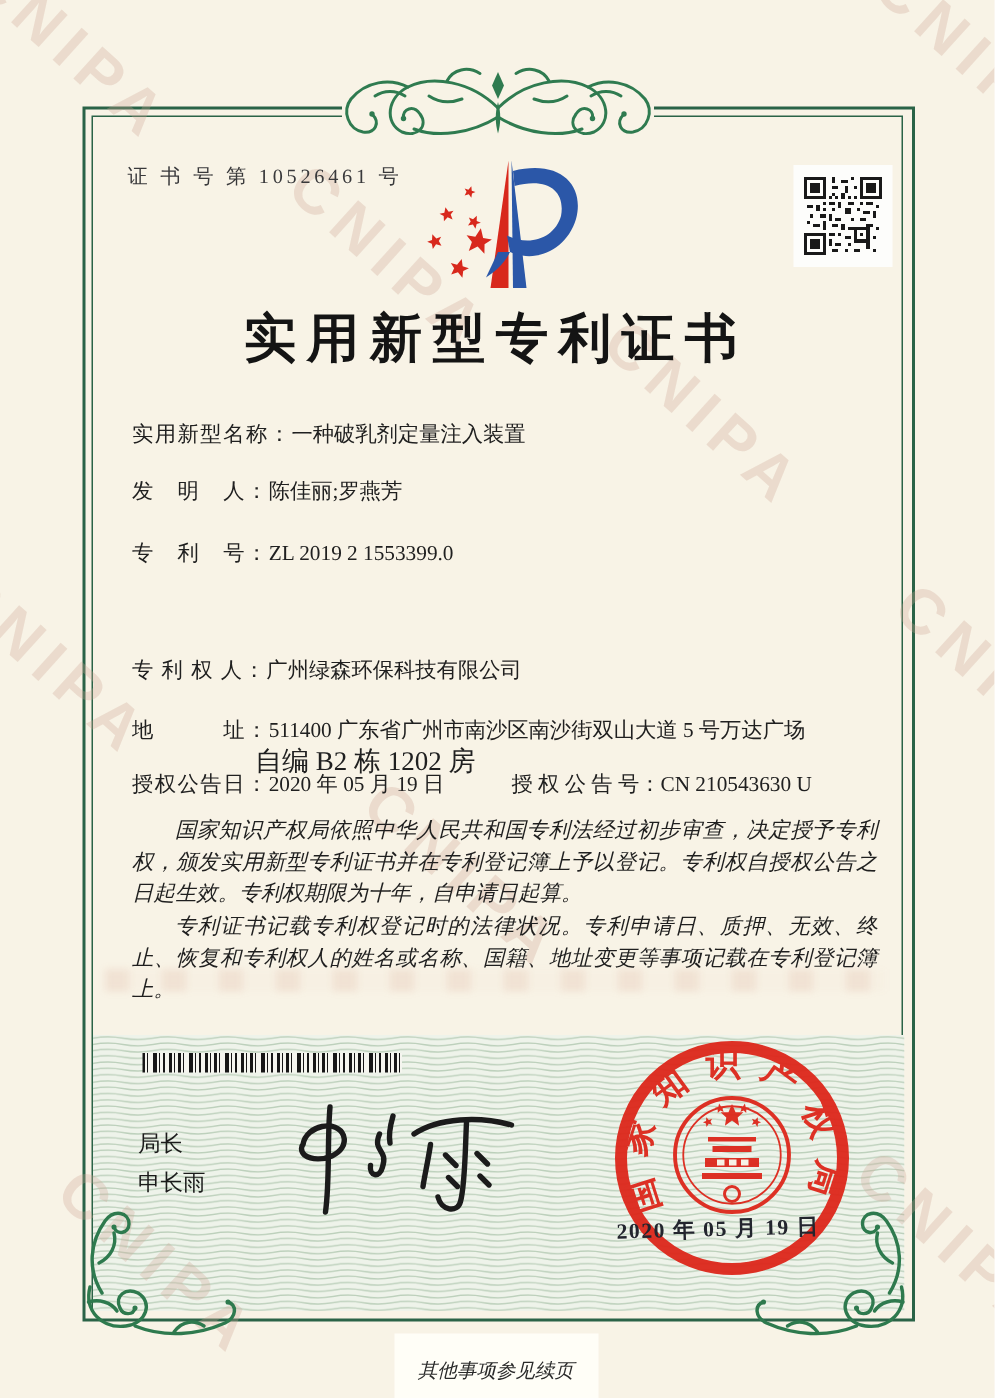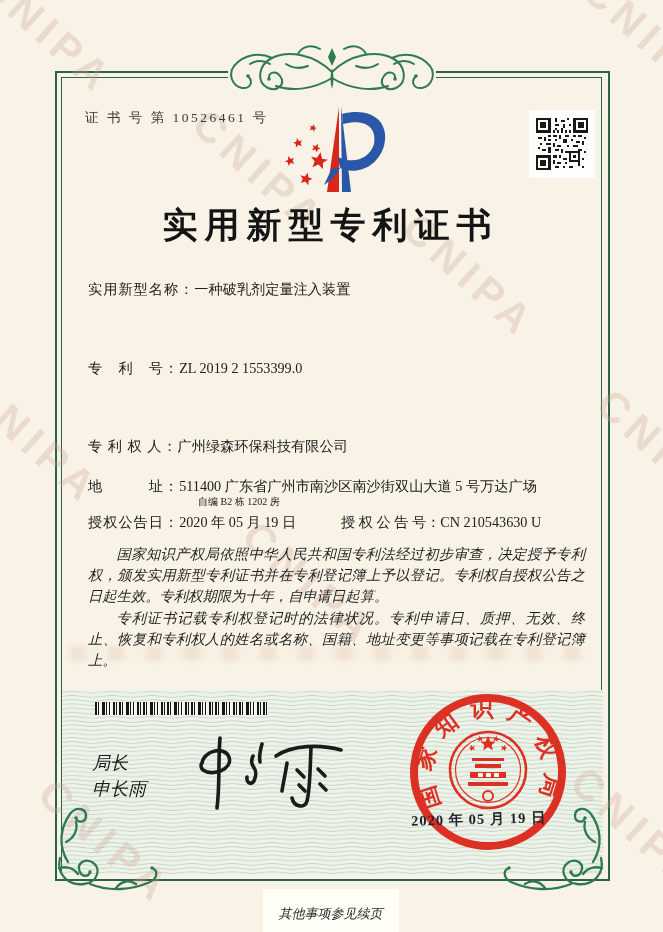--- a/index.html
+++ b/index.html
@@ -26,35 +26,35 @@
   
   .certno{position:absolute;left:85px;top:109px;font-size:13.5px;letter-spacing:2.5px;color:#39393b;z-index:5;}
   .logo{position:absolute;left:280px;top:104px;z-index:5;}
   .qrbox{position:absolute;left:529px;top:110px;width:66px;height:68px;background:#fdfdfb;z-index:5;
       display:flex;align-items:center;justify-content:center;}
   .title{position:absolute;left:55px;top:202px;width:551px;text-align:center;
       font-size:35px;font-weight:bold;letter-spacing:7px;color:#141414;z-index:5;}
   
   .field{position:absolute;left:88px;font-size:14.2px;color:#202020;white-space:nowrap;z-index:5;}
   .field .lbl{letter-spacing:1px;}
-  .addr2{position:absolute;left:198px;font-size:10px;color:#202020;z-index:5;}
+  .addr2{position:absolute;left:170px;font-size:18px;color:#202020;z-index:5;}
   .grantno{position:absolute;left:341px;font-size:14.2px;color:#202020;white-space:nowrap;z-index:5;}
   
   .paras{position:absolute;left:88px;top:544px;width:497px;z-index:5;
       font-size:14.3px;line-height:21.2px;font-style:italic;color:#1f1f1f;text-align:justify;}
   .paras p{margin:0;text-indent:2em;font-family:Liberation Serif, serif;}
   .smudge{position:absolute;left:70px;top:646px;width:520px;height:15px;z-index:2;filter:blur(2.5px);
       background:repeating-linear-gradient(90deg,rgba(196,110,84,0.12) 0 16px,rgba(196,110,84,0.02) 16px 38px);}
   
   .barcode{position:absolute;left:95px;top:702px;width:173px;height:13px;z-index:5;
       background:repeating-linear-gradient(90deg,#161616 0 2px,#f5f5ef 2px 3px,#161616 3px 4px,#f5f5ef 4px 7px,
       #161616 7px 10px,#f5f5ef 10px 11px,#161616 11px 12px,#f5f5ef 12px 14px,#161616 14px 15px,#f5f5ef 15px 18px,
       #161616 18px 20px,#f5f5ef 20px 21px,#161616 21px 22px,#f5f5ef 22px 24px);}
   .director{position:absolute;left:92px;top:750px;z-index:5;
-      font-family:"Liberation Sans","DejaVu Sans",sans-serif;font-size:18px;line-height:26px;color:#1b1b1b;font-style:italic;}
+      font-family:"Liberation Sans","DejaVu Sans",sans-serif;font-size:15px;line-height:26px;color:#1b1b1b;}
   .signature{position:absolute;left:190px;top:732px;z-index:6;}
   .seal{position:absolute;left:398px;top:682px;z-index:5;opacity:0.94;}
   .sealdate{position:absolute;left:411px;top:810px;z-index:7;font-size:14.5px;font-weight:bold;
       letter-spacing:1px;color:#23252e;transform:rotate(-1.5deg);white-space:nowrap;}
   .pagenum{position:absolute;left:55px;top:855px;width:525px;text-align:center;font-size:12.5px;color:#2c2c2c;z-index:5;}
   .footnote{position:absolute;left:55px;top:889px;width:551px;text-align:center;z-index:5;}
   .footnote span{display:inline-block;background:#fffef7;padding:16px 16px;font-size:13px;color:#2a2a2a;font-style:italic;}
 </style>
 </head>
 <body>
@@ -181,20 +181,23 @@
       </g>
       <rect x="17" y="17" width="3" height="3" fill="#fdfdfb"></rect>
       <rect x="18" y="18" width="1" height="1" fill="#191919"></rect>
     </svg>
   </div>
 
   <div class="title">实用新型专利证书</div>
 
   <div class="field" style="top:280px">
     <span class="lbl">实用新型名称：</span><span class="val">一种破乳剂定量注入装置</span>
+  </div>
+  <div class="field" style="top:318px">
+    <span class="lbl">发　明　人：</span><span class="val">陈佳丽;罗燕芳</span>
   </div>
   <div class="field" style="top:359px">
     <span class="lbl">专　利　号：</span><span class="val">ZL 2019 2 1553399.0</span>
   </div>
   <div class="field" style="top:437px">
     <span class="lbl">专 利 权 人：</span><span class="val">广州绿森环保科技有限公司</span>
   </div>
   <div class="field" style="top:477px">
     <span class="lbl">地　　　址：</span><span class="val">511400 广东省广州市南沙区南沙街双山大道 5 号万达广场</span>
   </div>

